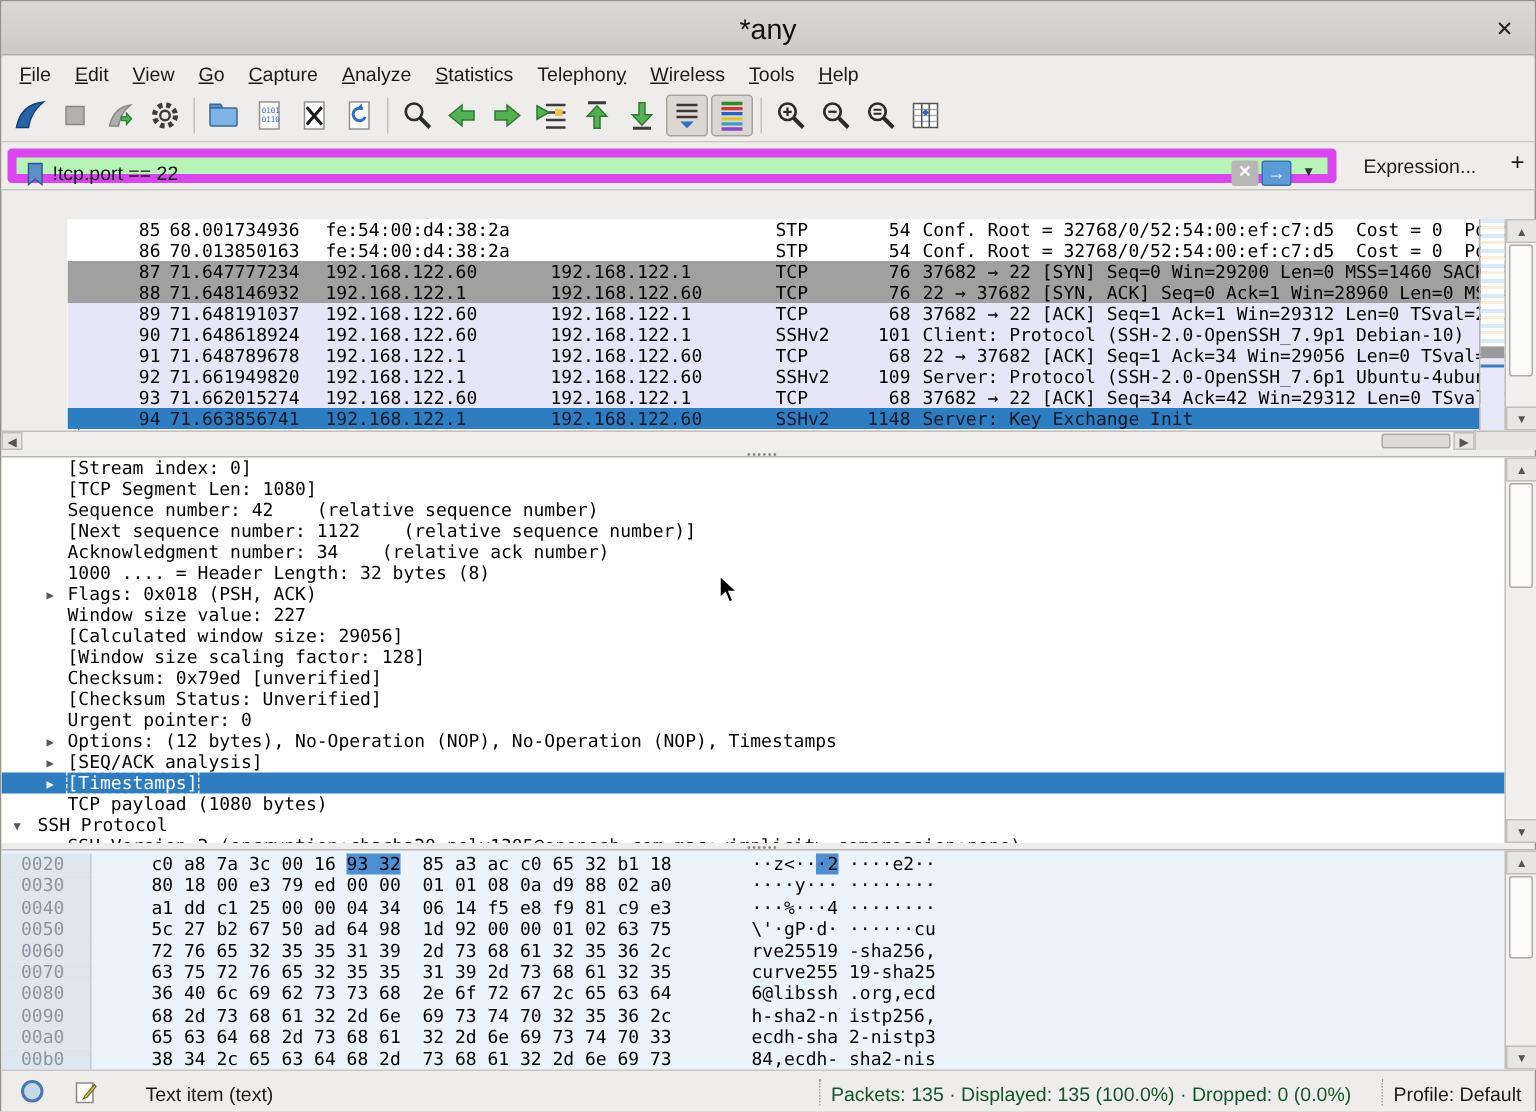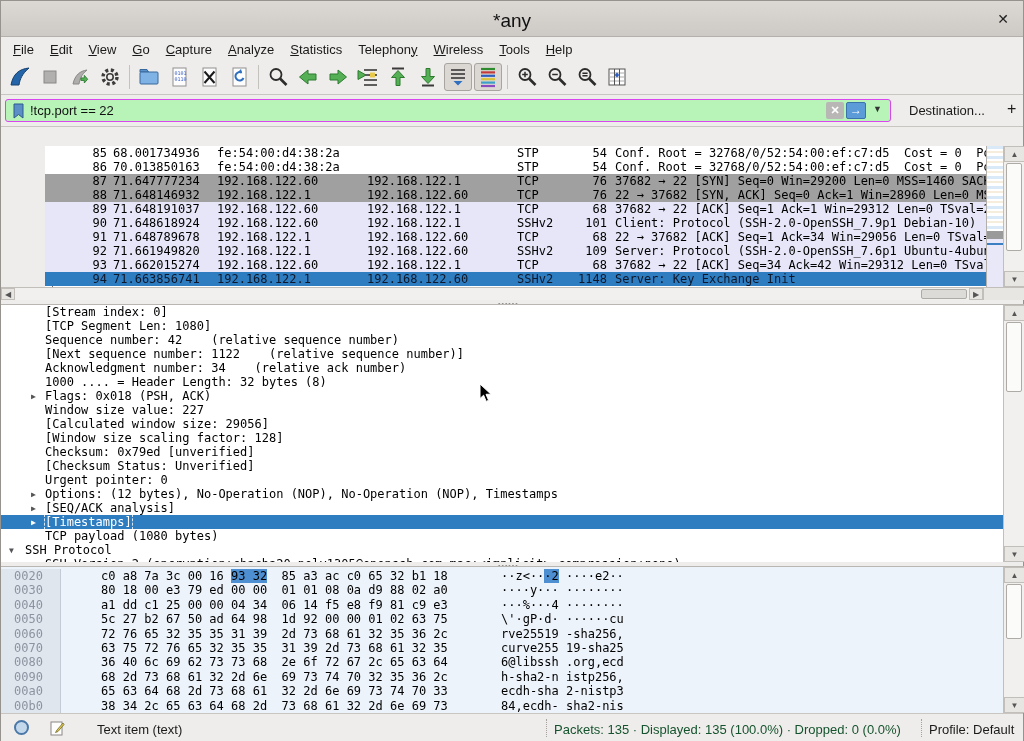--- a/index.html
+++ b/index.html
@@ -25,21 +25,21 @@
     border-bottom:1px solid #c9c6c2; display:flex; align-items:center; padding-left:4px; }
   .tool { width:28px; height:28px; display:flex; align-items:center; justify-content:center; margin:0 1px; }
   .tool svg { width:22px; height:22px; }
   .tool.pressed { background:#dbd7d3; border:1px solid #a8a5a1; border-radius:3px; }
   .tsep { width:1px; height:24px; background:#c5c2be; margin:0 4px; }
 
   
   #filterbar { position:absolute; left:0; top:94px; width:100%; height:32px; background:#efedeb;
     border-bottom:1px solid #c9c6c2; }
   #filter-field { position:absolute; left:4px; top:4px; width:886px; height:23px; background:#b8f4b8;
-    border:1px solid #d946ef; border-radius:3px; }
+    border:6px solid #d946ef; border-radius:3px; }
   #filter-bookmark { position:absolute; left:5px; top:3px; }
   #filter-input { position:absolute; left:24px; top:1px; width:640px; height:19px; border:none; outline:none;
     background:transparent; font-family:"Liberation Sans",sans-serif; font-size:13px; color:#111; }
   #filter-clear { position:absolute; right:46px; top:2px; width:18px; height:17px; background:#b9b7b5;
     border-radius:2px; color:#fff; text-align:center; font-size:11px; line-height:17px; font-weight:bold; }
   #filter-apply { position:absolute; right:24px; top:2px; width:20px; height:17px; background:#5b9bd8;
     border:1px solid #3a72ab; border-radius:2px; color:#fff; text-align:center; font-size:12px; line-height:15px; }
   #filter-caret { position:absolute; right:8px; top:4px; font-size:9px; color:#333; }
   #filter-expression { position:absolute; left:908px; top:8px; font-size:13px; color:#1a1a1a; }
   #filter-add { position:absolute; left:1006px; top:5px; font-size:16px; color:#1a1a1a; }
@@ -310,21 +310,21 @@
       <span id="filter-bookmark">
         <svg width="16" height="17" viewBox="0 0 16 17">
             <path d="M3 1 h9 v14 l-4.5 -3.5 L3 15 Z" fill="#5b8fc6" stroke="#2d5a8e"></path>
           </svg>
       </span>
       <input id="filter-input" readonly="" value="!tcp.port == 22" style="">
       <div id="filter-clear">✕</div>
       <div id="filter-apply">→</div>
       <div id="filter-caret">▼</div>
     </div>
-    <div id="filter-expression">Destination...</div>
+    <div id="filter-expression">Expression...</div>
     <div id="filter-add">+</div>
   </div>
 
   <div id="plist-rows">
     <div id="conv-tick"></div>
     <div id="conv-line"></div>
   <div class="prow white"><span class="c-no">85</span><span class="c-time">68.001734936</span><span class="c-src">fe:54:00:d4:38:2a</span><span class="c-dst"></span><span class="c-proto">STP</span><span class="c-len">54</span><span class="c-info">Conf. Root = 32768/0/52:54:00:ef:c7:d5  Cost = 0  Port = 0x8001</span></div>
       <div class="prow white"><span class="c-no">86</span><span class="c-time">70.013850163</span><span class="c-src">fe:54:00:d4:38:2a</span><span class="c-dst"></span><span class="c-proto">STP</span><span class="c-len">54</span><span class="c-info">Conf. Root = 32768/0/52:54:00:ef:c7:d5  Cost = 0  Port = 0x8001</span></div>
       <div class="prow gray"><span class="c-no">87</span><span class="c-time">71.647777234</span><span class="c-src">192.168.122.60</span><span class="c-dst">192.168.122.1</span><span class="c-proto">TCP</span><span class="c-len">76</span><span class="c-info">37682 → 22 [SYN] Seq=0 Win=29200 Len=0 MSS=1460 SACK_PERM=1</span></div>
       <div class="prow gray"><span class="c-no">88</span><span class="c-time">71.648146932</span><span class="c-src">192.168.122.1</span><span class="c-dst">192.168.122.60</span><span class="c-proto">TCP</span><span class="c-len">76</span><span class="c-info">22 → 37682 [SYN, ACK] Seq=0 Ack=1 Win=28960 Len=0 MSS=1460</span></div>

